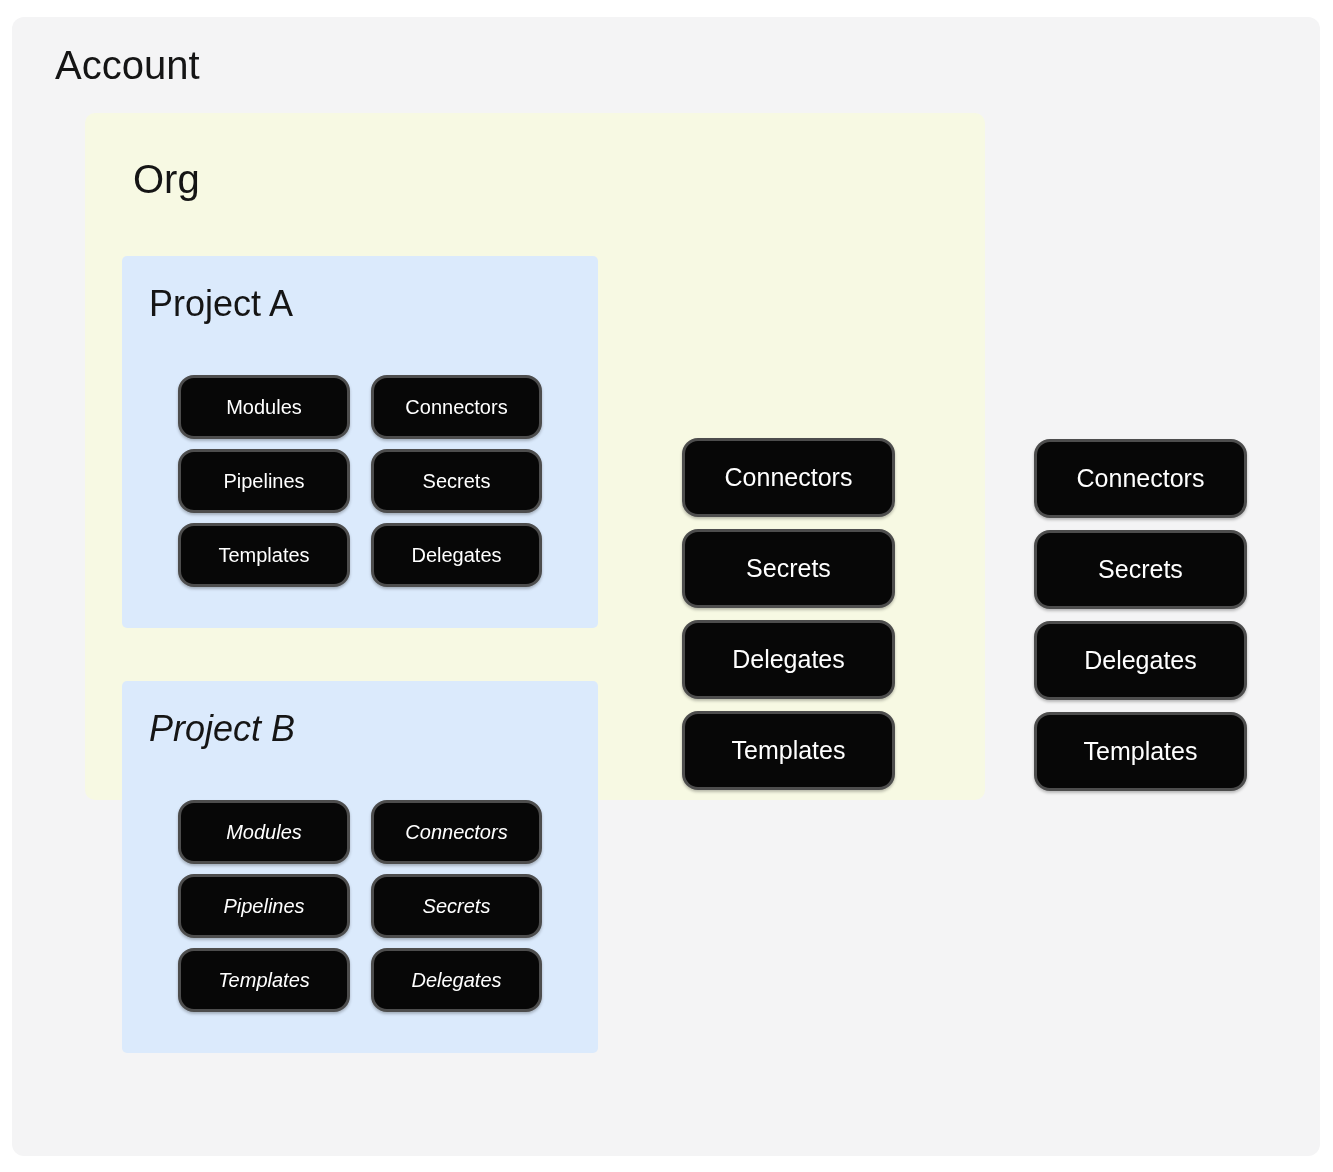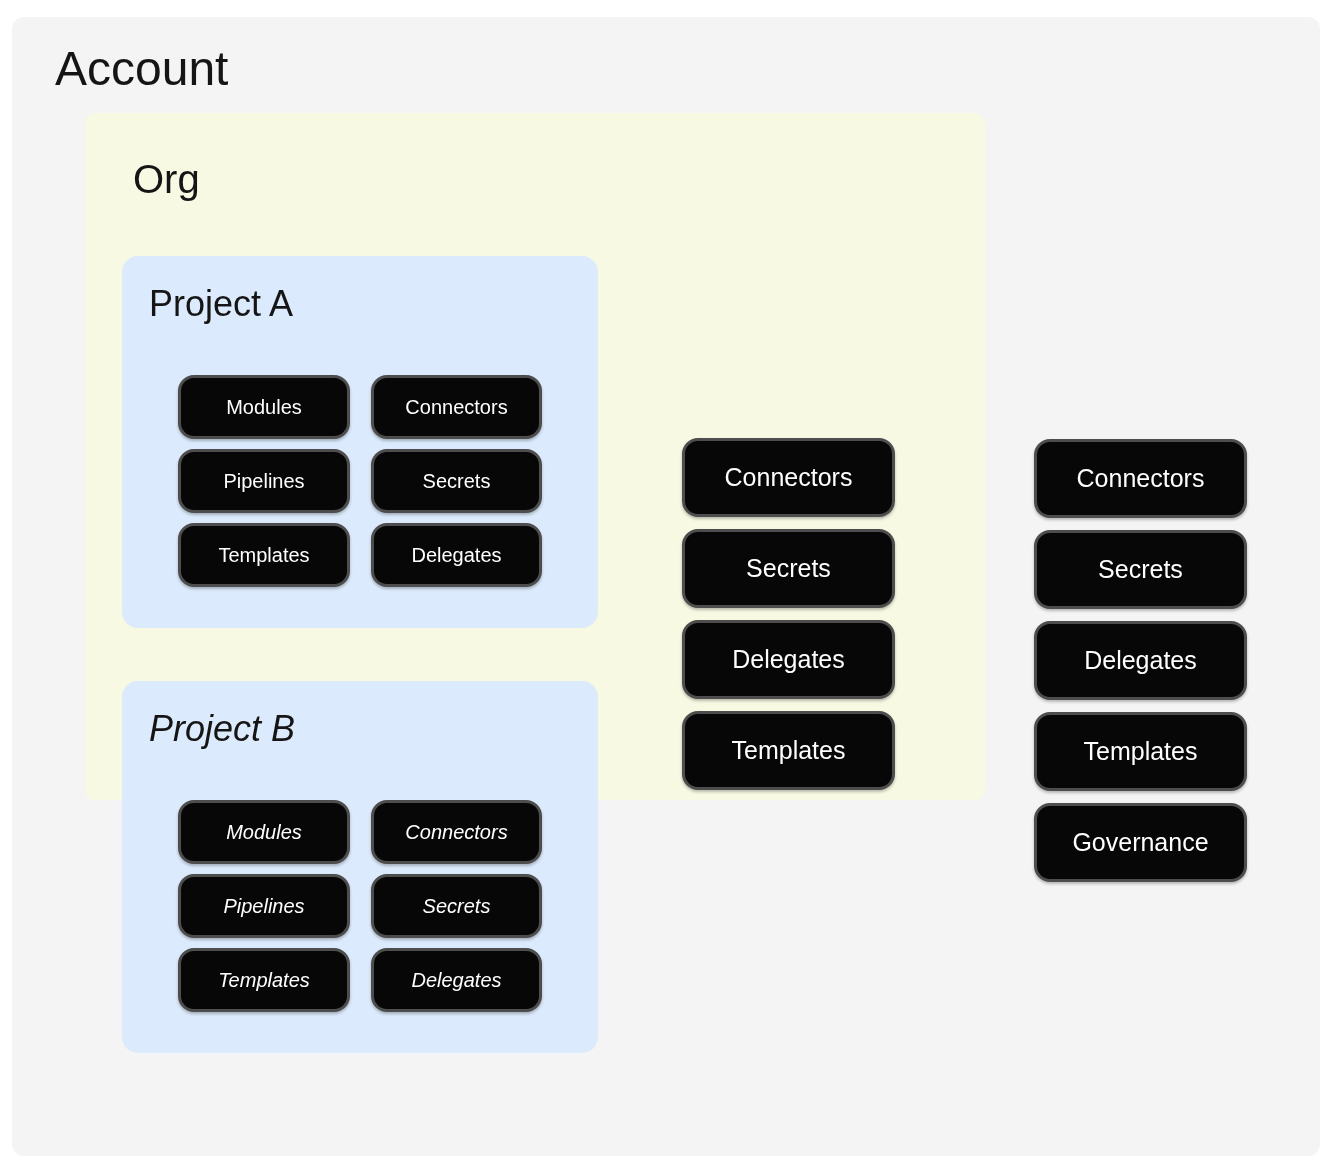--- a/index.html
+++ b/index.html
@@ -26,27 +26,27 @@
   .org {
     left: 73px; top: 96px;
     width: 900px; height: 687px;
     background: var(--org-bg, #f7f9e3);
     border-radius: 10px;
   }
   .project {
     left: 37px;
     width: 476px; height: 372px;
     background: var(--project-bg, #dbeafc);
-    border-radius: 16px;
+    border-radius: 5px;
   }
   .project-a { top: 143px; }
   .project-b { top: 568px; font-style: italic; }
 
   .title { position: absolute; line-height: 1; color: #151515; white-space: nowrap; }
-  .account-title { left: 43px; top: 28px;  font-size: 48px; }
+  .account-title { left: 43px; top: 28px;  font-size: 40px; }
   .org-title     { left: 48px; top: 46px;  font-size: 40px; }
   .project-title { left: 27px; top: 30px;  font-size: 36px; }
 
   .pill {
     background: var(--pill-bg, #070707);
     border: 3px solid var(--pill-border, #4d4d4d);
     border-radius: 16px;
     color: var(--pill-text, #ffffff);
     display: flex; align-items: center; justify-content: center;
     box-sizing: border-box;
@@ -113,16 +113,15 @@
         <div class="pill">Delegates</div>
         <div class="pill">Templates</div>
       </div>
     </div>
 
     <div class="pill-col account-col">
       <div class="pill">Connectors</div>
       <div class="pill">Secrets</div>
       <div class="pill">Delegates</div>
       <div class="pill">Templates</div>
-      <div class="pill">Governance</div>
     </div>
   </div>
 </div>
 
 </body></html>

